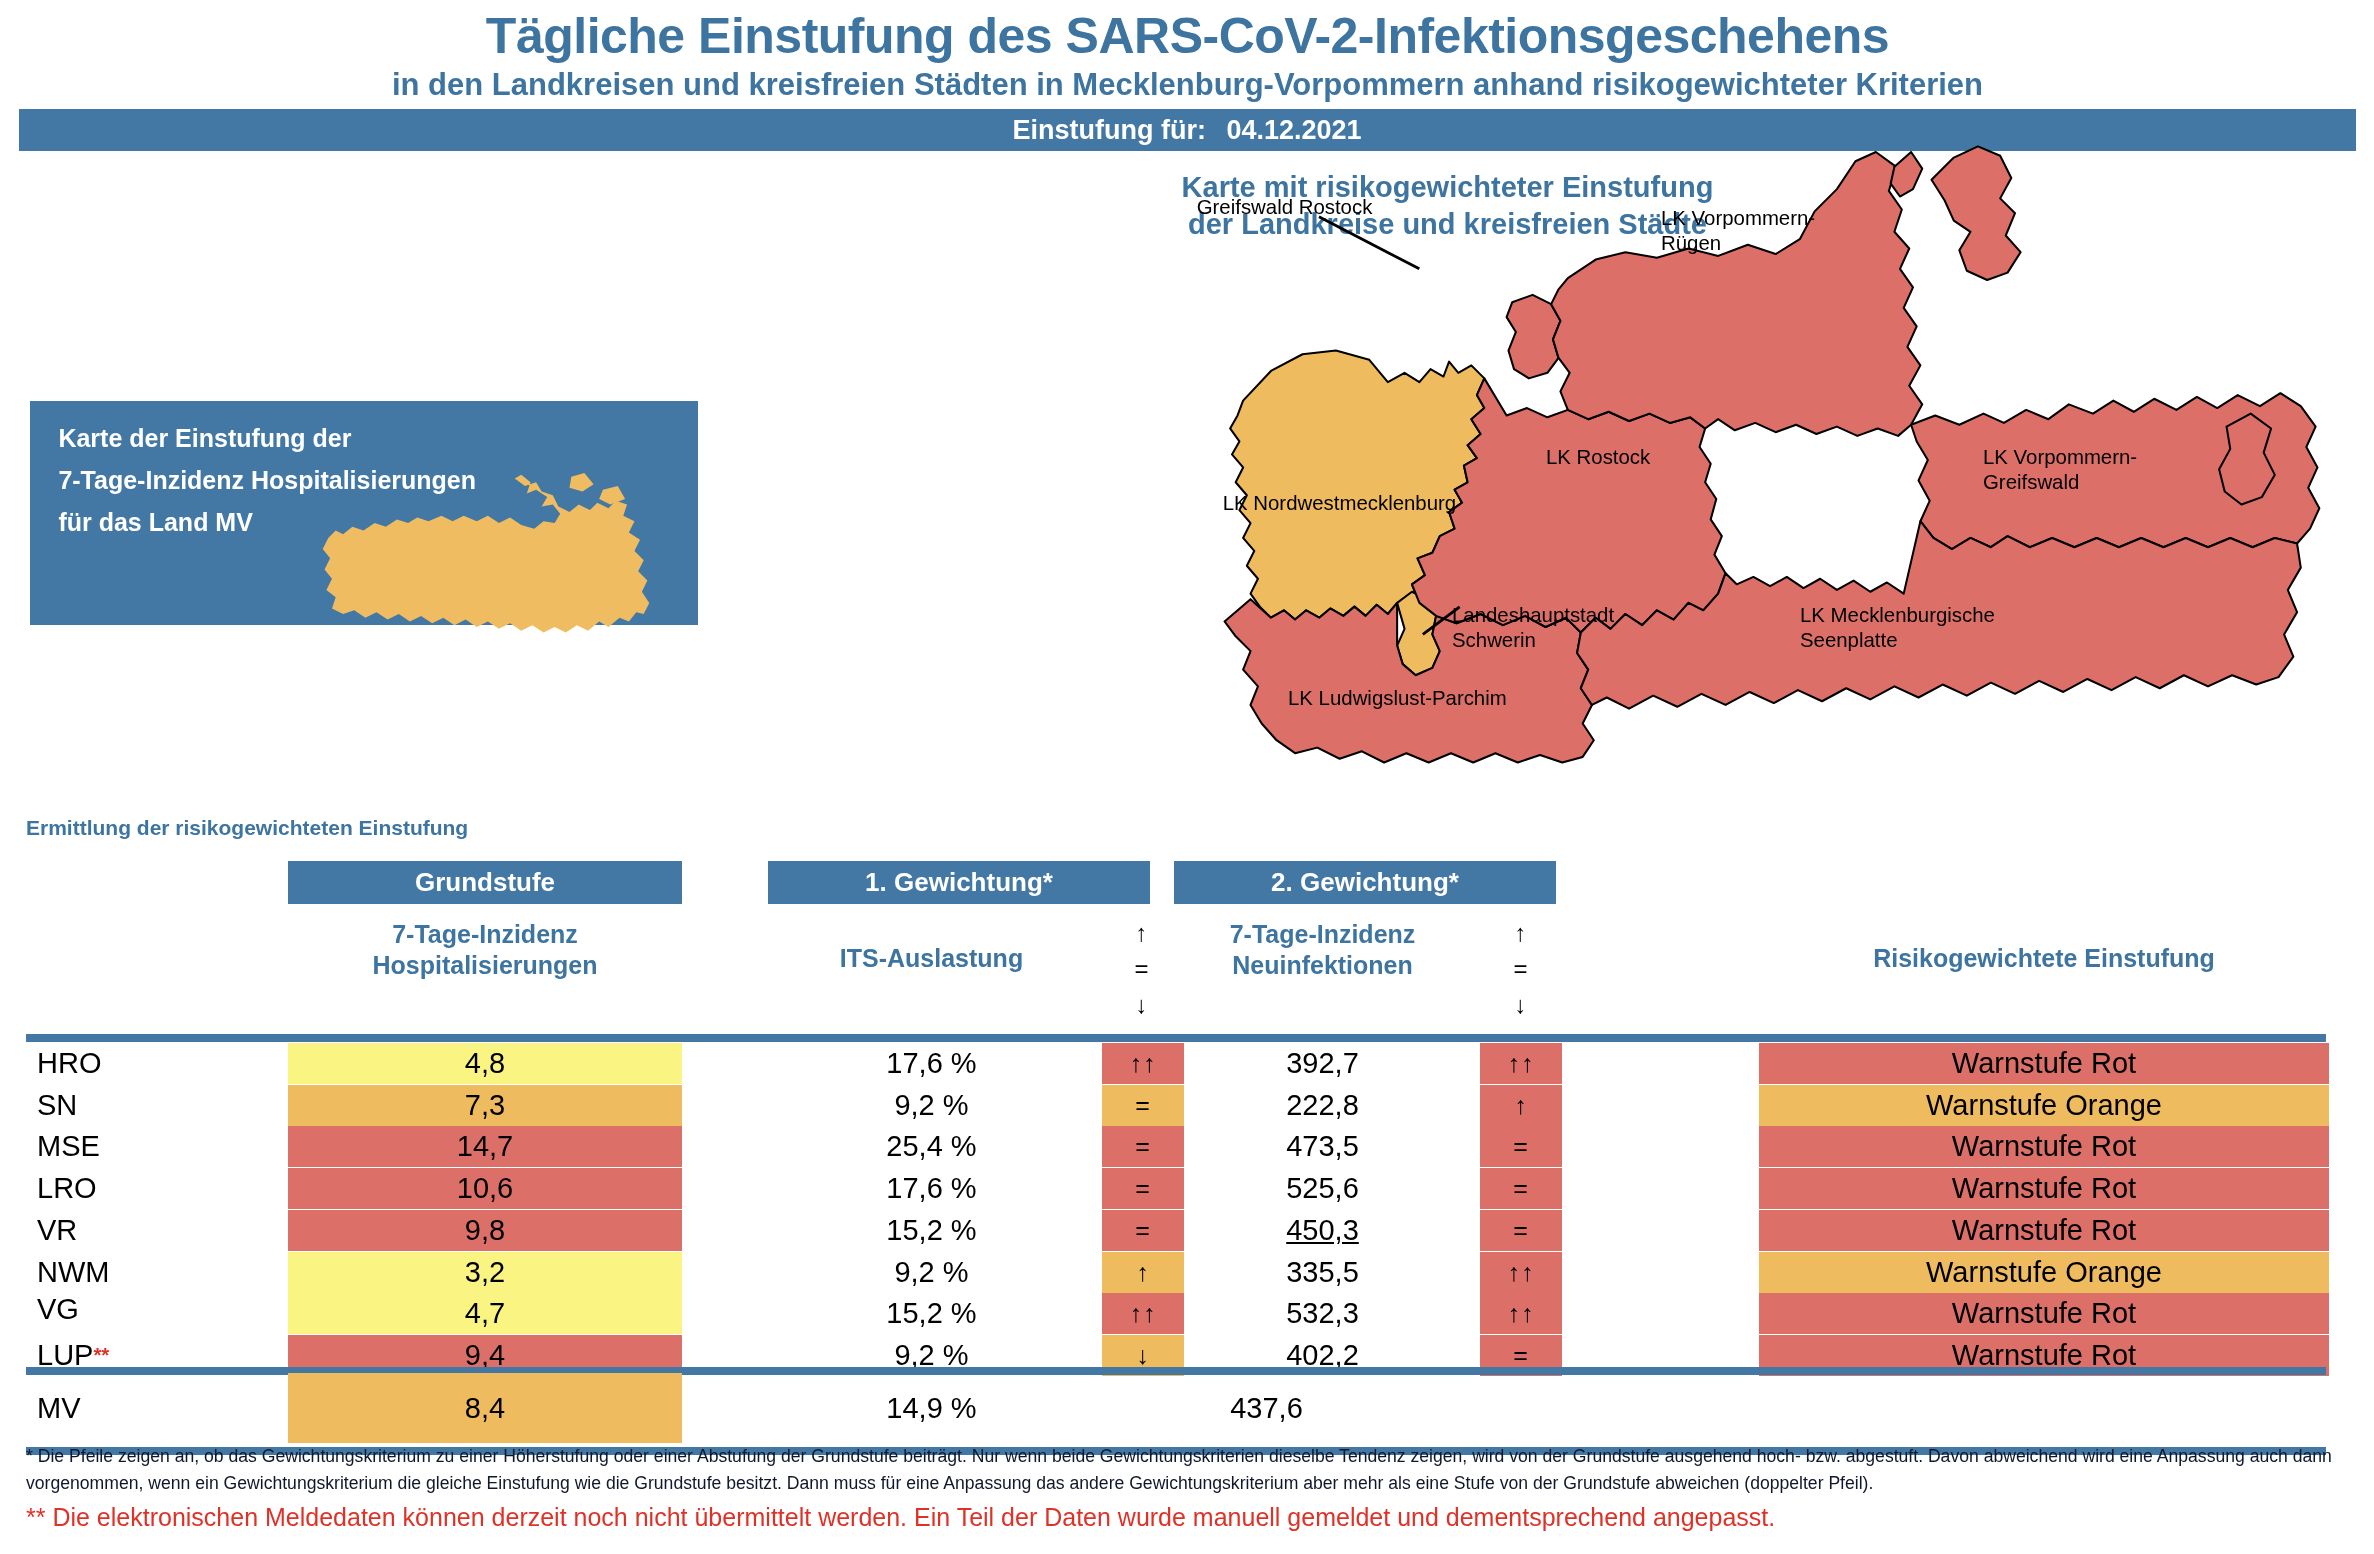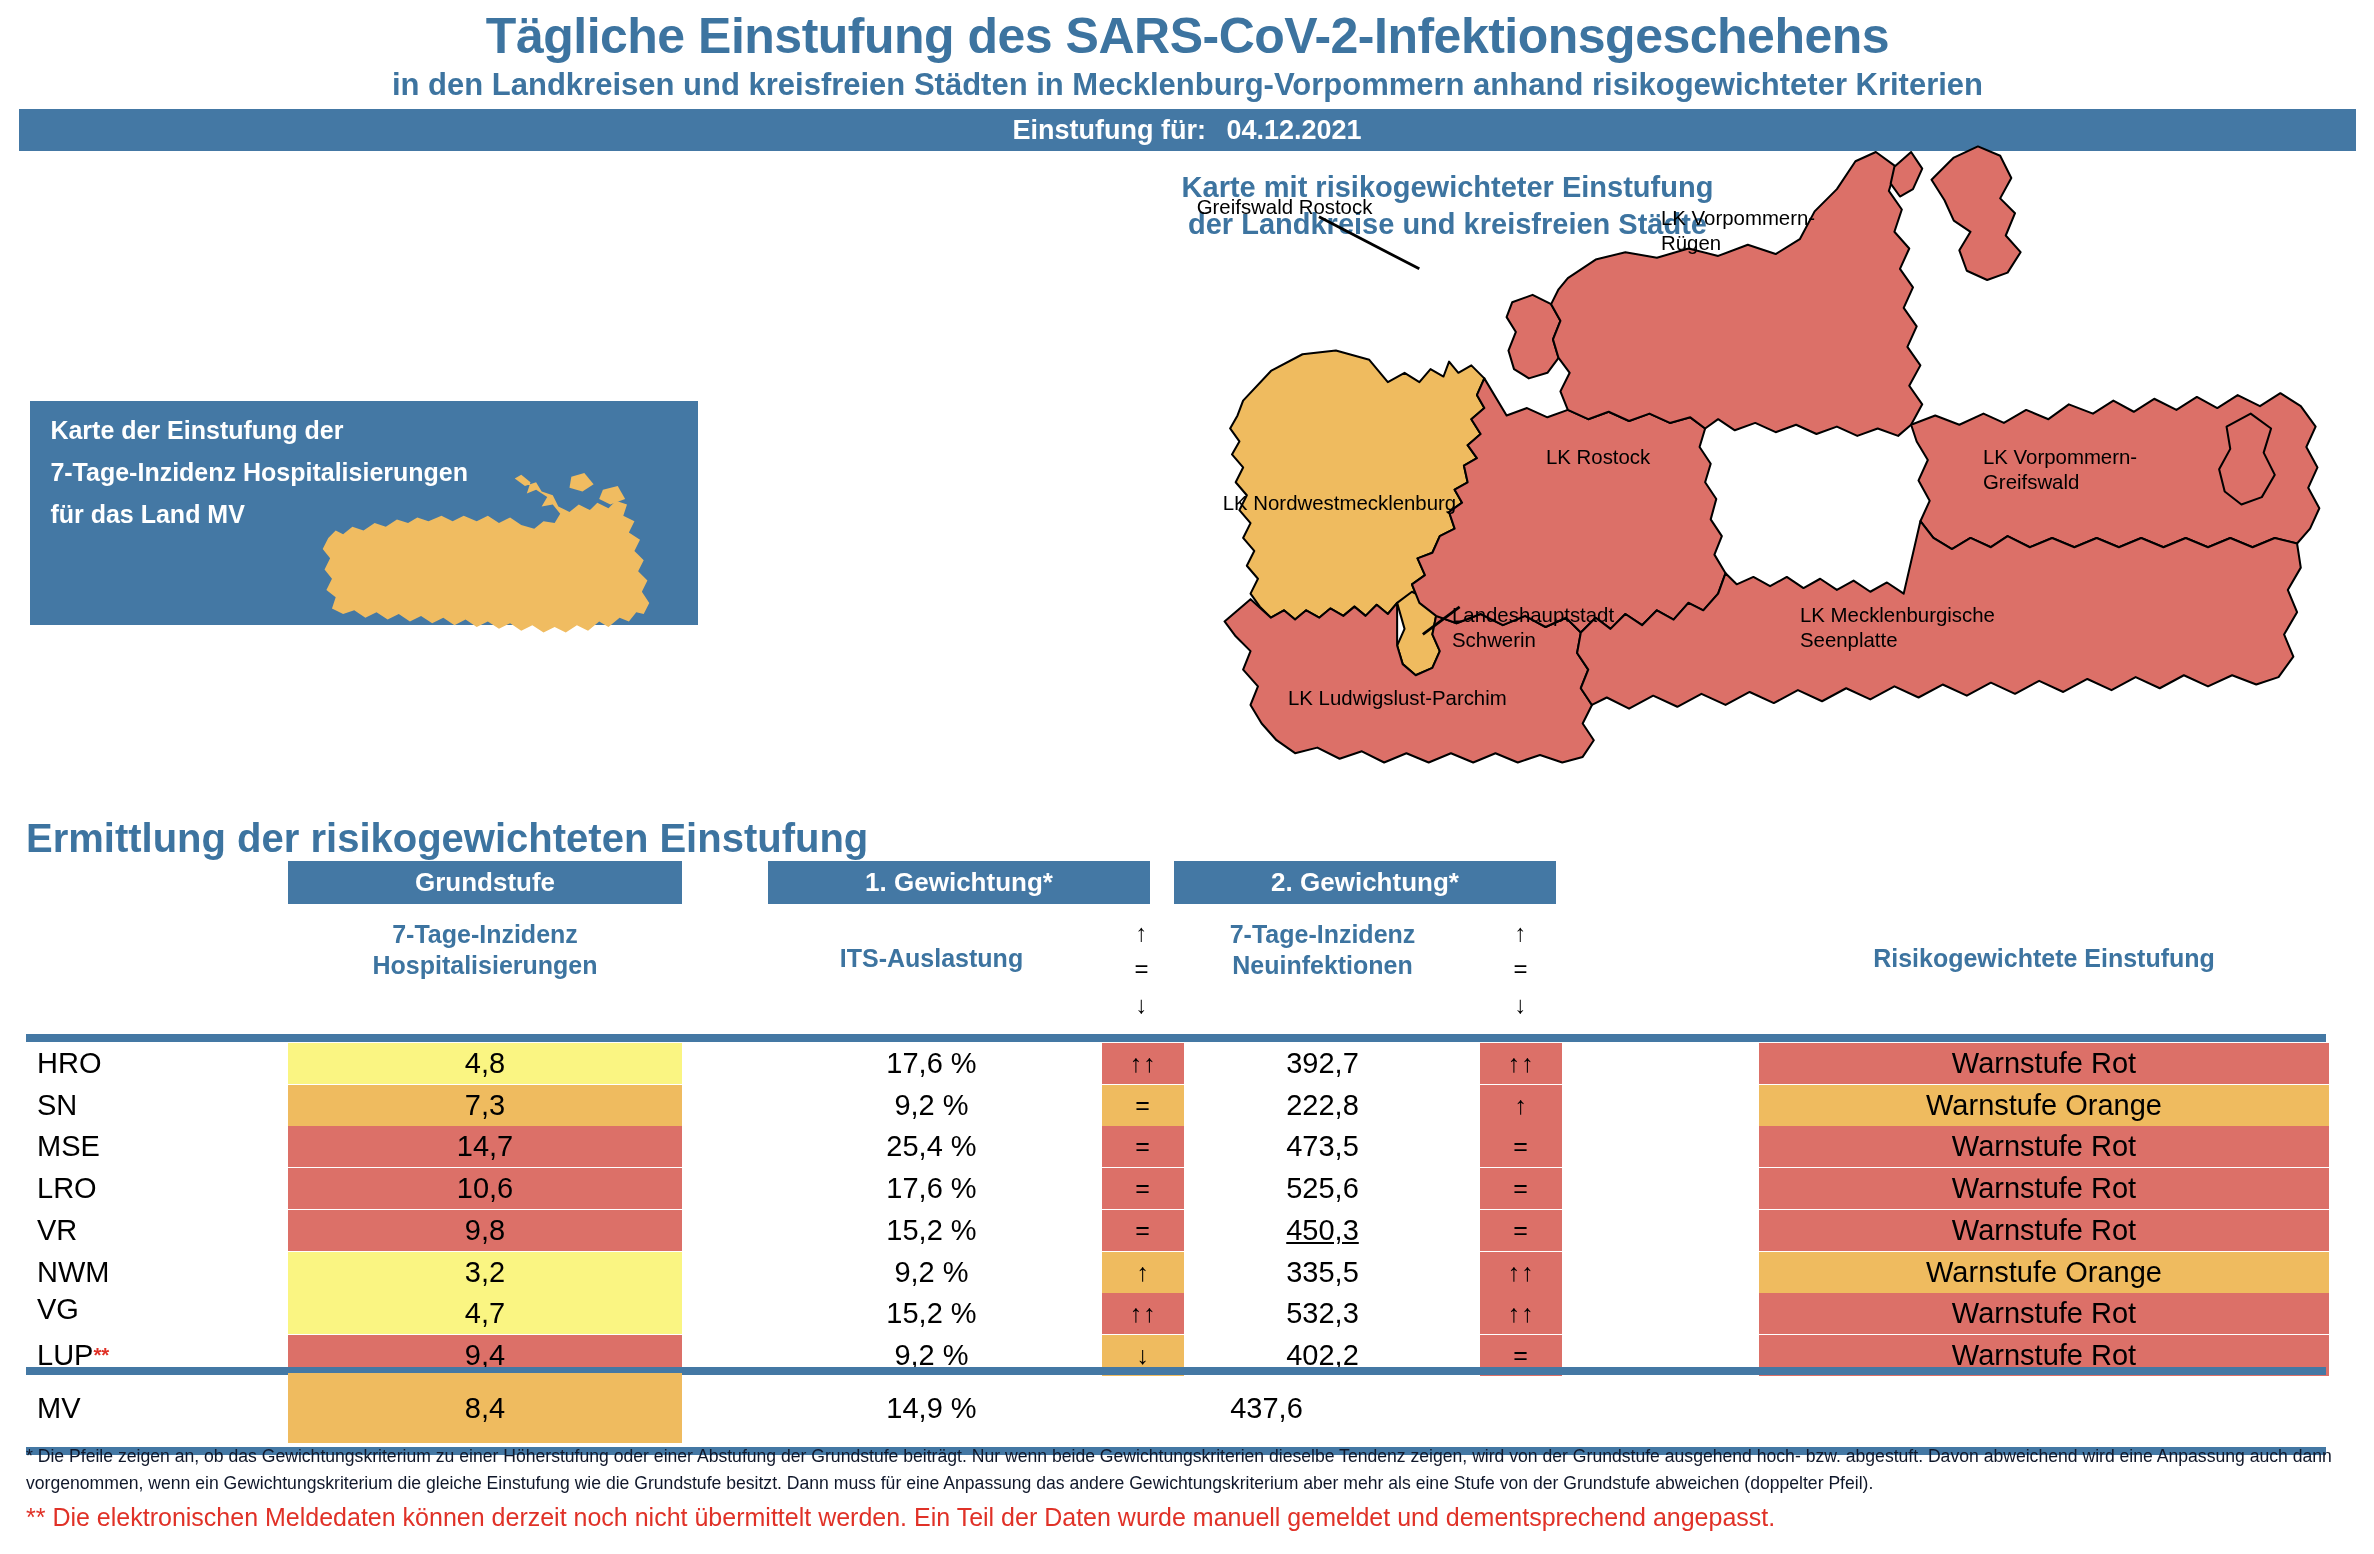--- a/index.html
+++ b/index.html
@@ -23,21 +23,21 @@
   #date-bar{
     left:18.6px;top:109px;width:2337px;height:42px;background:#4478A4;
     display:flex;align-items:center;justify-content:center;
   }
   #date-bar .dbtxt{color:#ffffff;font-size:27px;font-weight:bold;}
   #date-bar .dbval{color:#ffffff;font-size:27px;font-weight:bold;margin-left:20.4px;}
 
   
   #info-box{
     left:30px;top:401px;width:668px;height:224px;background:#4478A4;
-    padding:0;box-sizing:border-box;
+    padding:8px;box-sizing:border-box;
   }
   #info-box .ibline{
     color:#ffffff;font-size:25px;font-weight:bold;margin-left:20.4px;
   }
   #info-box .l1{padding-top:15px;}
   #info-box .l2{padding-top:13px;}
   #info-box .l3{padding-top:13px;}
   #mv-mini-map{left:278px;top:473px;width:390px;height:167px;}
 
   
@@ -48,21 +48,21 @@
 
   
   #big-map{left:1206px;top:139px;width:1169px;height:668px;}
   .maplabel{
     position:absolute;font-family:"Liberation Sans","DejaVu Sans",sans-serif;
     font-size:20.4px;color:#000000;line-height:1.22;white-space:nowrap;
   }
 
   
   #section-title{
-    left:26px;top:816px;font-size:40px;font-weight:bold;color:#3D74A0;
+    left:26px;top:816px;font-size:21px;font-weight:bold;color:#3D74A0;
   }
 
   
   #table-area{left:0;top:861px;width:2375px;height:575px;}
   .colhead{
     position:absolute;height:43px;background:#4478A4;color:#fff;
     display:flex;align-items:center;justify-content:center;
     font-size:26px;font-weight:bold;
   }
   .subhead{

